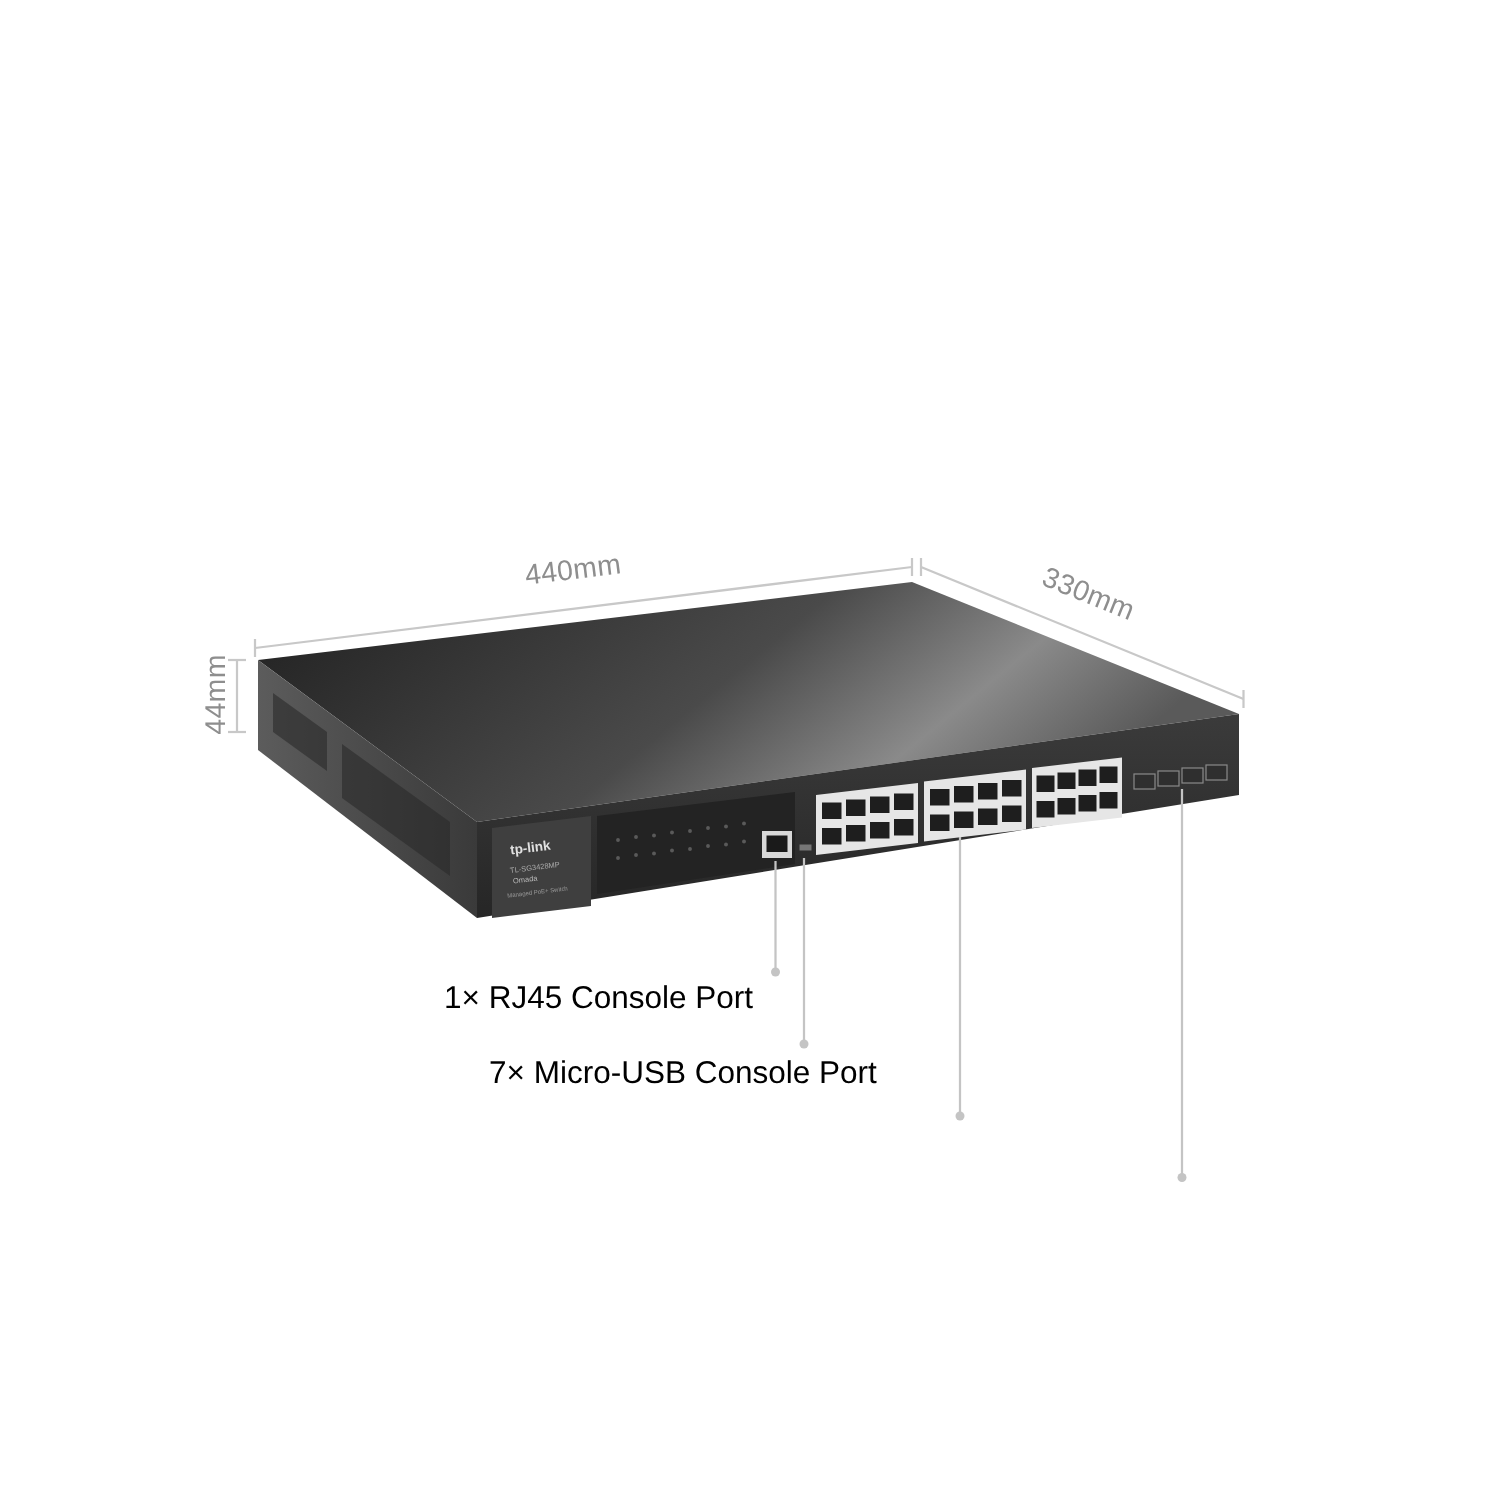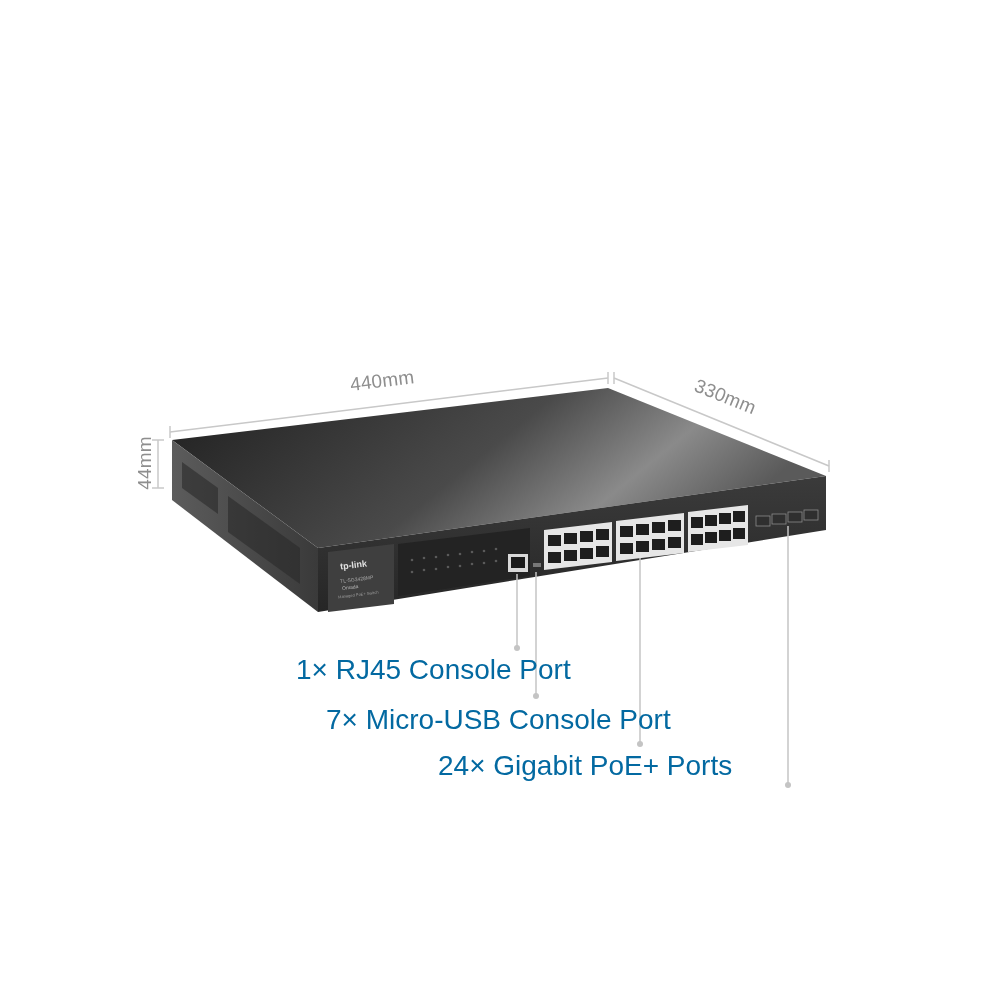--- a/index.html
+++ b/index.html
@@ -1,20 +1,20 @@
 <!DOCTYPE html>
 <html><head>
 <meta charset="utf-8">
 <style>
   html, body { margin:0; padding:0; background:#ffffff; }
   body { width:1000px; height:1000px; position:relative; overflow:hidden;
          font-family:"Liberation Sans", sans-serif; }
   #stage { position:absolute; left:0; top:0; width:1000px; height:1000px; }
   .dim-label { position:absolute; color:#8e8e8e; font-size:19px; white-space:nowrap; letter-spacing:0.2px; }
-  .callout { position:absolute; color:#0369a1; font-size:28px; white-space:nowrap; }
+  .callout { position:absolute; color:#000000; font-size:21px; white-space:nowrap; }
 </style>
 </head>
 <body>
 
 <div id="stage">
 
   <svg width="1000" height="1000" viewBox="0 0 1000 1000" style="position:absolute;left:0;top:0">
     <defs>
       <linearGradient id="topGrad" x1="0" y1="0" x2="1" y2="0.3">
         <stop offset="0" stop-color="#1f1f1f"></stop>
@@ -137,14 +137,13 @@
   <div style="position:absolute;left:340px;top:576px;color:#aaa;font-size:5px;transform:rotate(-7deg);">TL-SG3428MP</div>
   <div style="position:absolute;left:342px;top:584px;color:#bbb;font-size:5px;transform:rotate(-7deg);">Omada</div>
   <div style="position:absolute;left:338px;top:592px;color:#999;font-size:4px;transform:rotate(-7deg);">Managed PoE+ Switch</div>
 
   <div class="dim-label" style="left:350px;top:370px;transform:rotate(-7deg);">440mm</div>
   <div class="dim-label" style="left:693px;top:386px;transform:rotate(22deg);">330mm</div>
   <div class="dim-label" style="left:118px;top:452px;transform:rotate(-90deg);transform-origin:center;">44mm</div>
 
   <div class="callout" style="left:296px;top:654px;">1× RJ45 Console Port</div>
   <div class="callout" style="left:326px;top:704px;">7× Micro-USB Console Port</div>
-  <div class="callout" style="left:438px;top:750px;">24× Gigabit PoE+ Ports</div>
 </div>
 
 </body></html>

